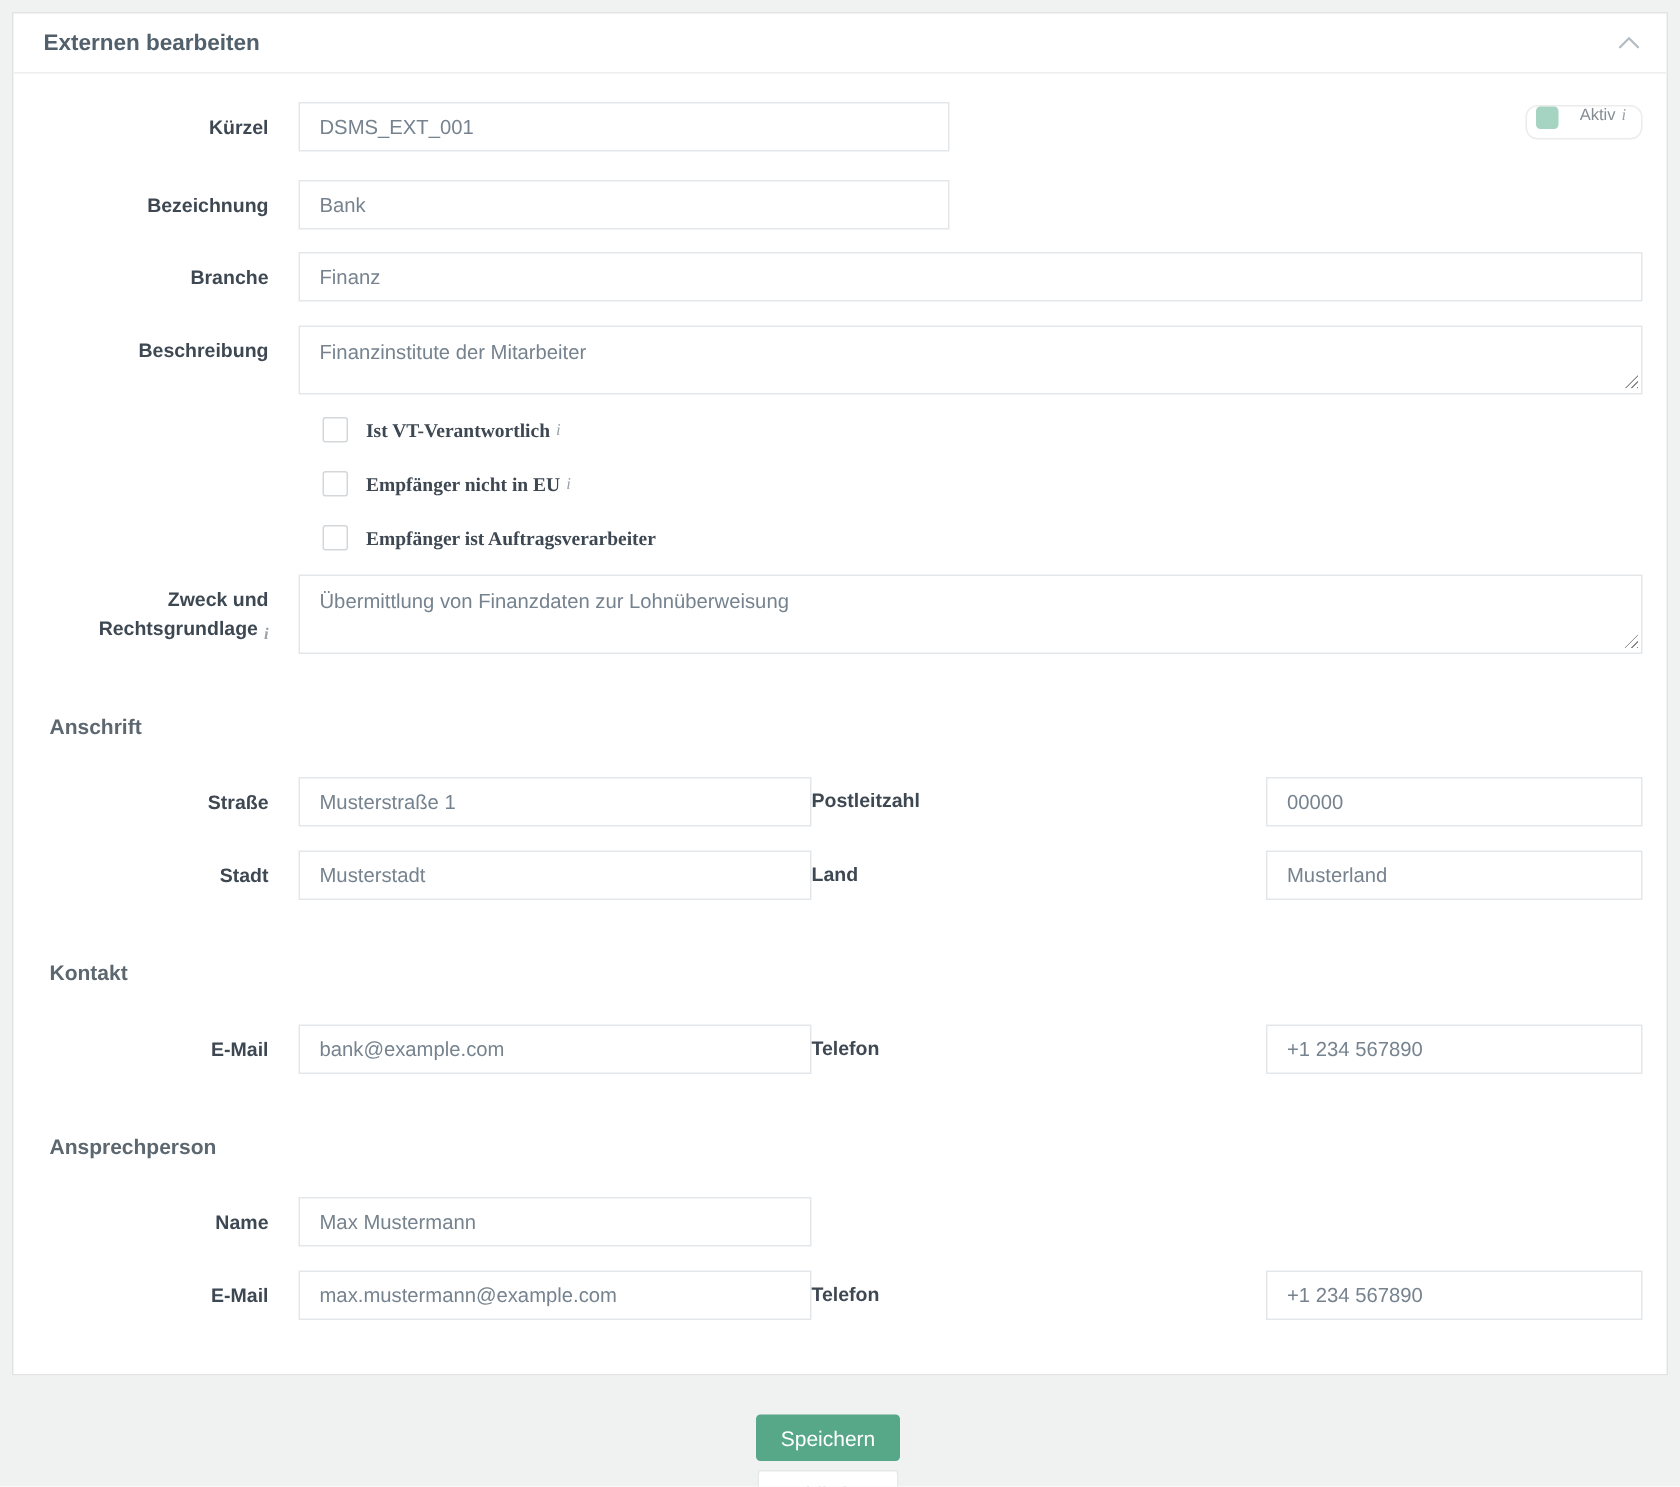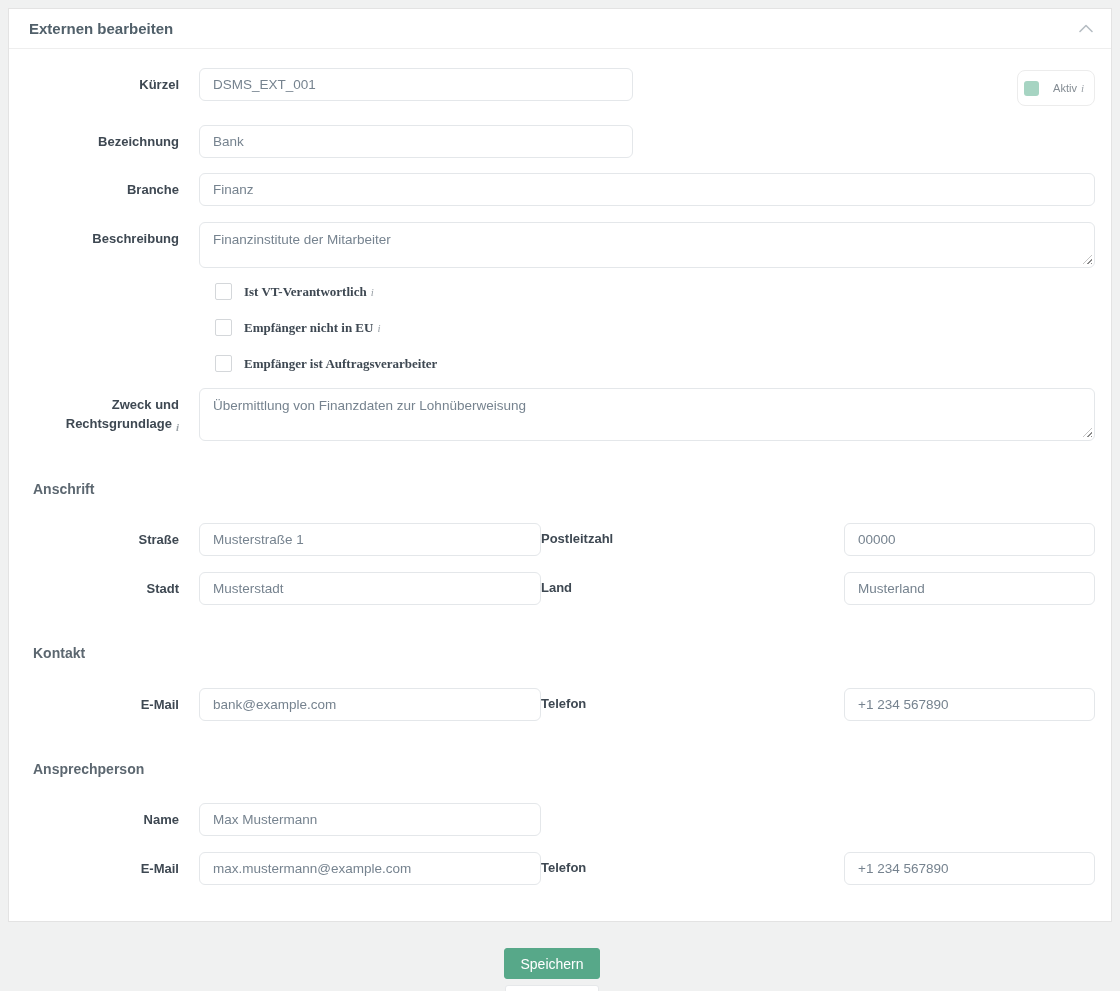--- a/index.html
+++ b/index.html
@@ -31,21 +31,21 @@
     width:166px; min-width:166px;
     text-align:right;
     padding:8px 20px 0 0;
     font-size:13px; font-weight:bold; color:#3e4852;
     line-height:1.45;
   }
 
   .txt {
     height:33px;
     border:1px solid #e4e7ea;
-    border-radius:6px;
+    border-radius:0;
     padding:0 13px;
     font-size:13.5px;
     color:#76838f;
     font-family:inherit;
     background:#fff;
     outline:none;
     width:100%;
     display:block;
   }
   .w-short { width:434px; }
@@ -69,24 +69,24 @@
   .mb19 { margin-bottom:19px; }
   .mb15 { margin-bottom:15px; }
   .mb14 { margin-bottom:14px; }
   .mb16 { margin-bottom:16px; }
 
   .status-box {
     margin-left:auto;
     align-self:flex-start;
     margin-top:2px;
     display:flex;
-    align-items:center;
+    align-items:flex-start;
     border:1px solid #ececec;
     border-radius:8px;
-    height:36px;
+    height:23px;
     padding:0 10px 0 6px;
     cursor:pointer;
     background:#fff;
   }
   .status-check { width:15px; height:15px; background:#a6d4c2; border-radius:3px; }
   .status-label { margin-left:14px; font-size:11px; color:#848c93; }
 
   .info {
     font-style:italic;
     font-family:"Liberation Serif", serif;

